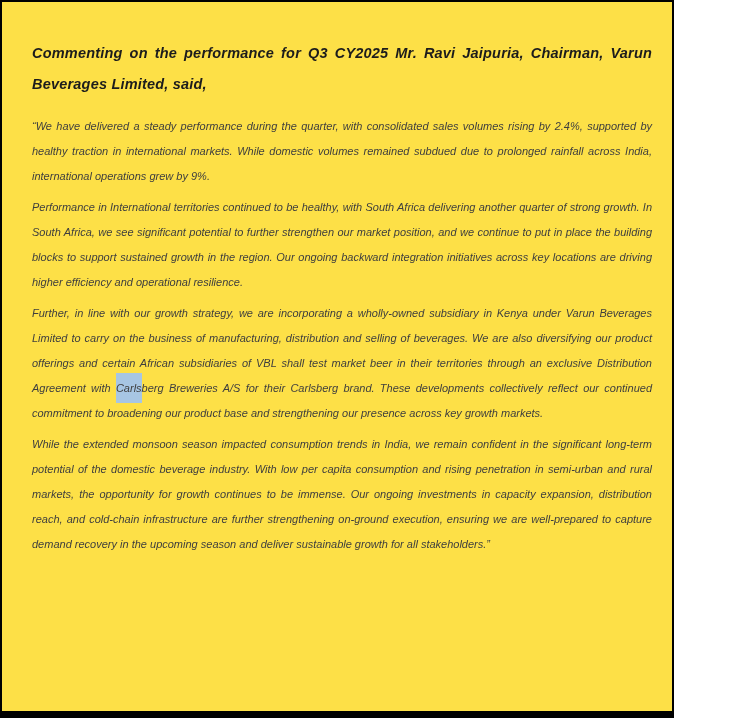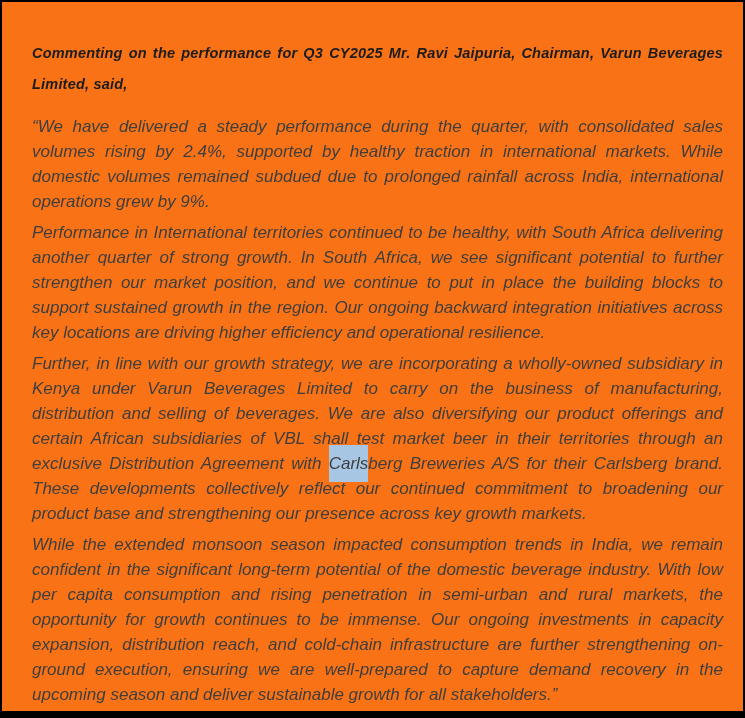--- a/index.html
+++ b/index.html
@@ -1,42 +1,42 @@
 <!DOCTYPE html>
 <html><head>
 <meta charset="utf-8">
 <style>
   html, body { margin: 0; padding: 0; background: #ffffff; }
   .page {
     position: relative;
-    width: 745px;
+    width: 674px;
     height: 718px;
     box-sizing: border-box;
-    background: #f97316;
+    background: #fde047;
     border-top: 2px solid #000;
     border-left: 2px solid #000;
     border-right: 2px solid #000;
     border-bottom: 7px solid #000;
     padding: 36px 20px 0 30px;
     font-family: "Liberation Sans", sans-serif;
     font-style: italic;
     overflow: hidden;
   }
   .heading {
     margin: 0 0 14px 0;
     font-size: 14.5px;
     font-weight: bold;
     line-height: 31px;
     color: #1c1c1c;
     text-align: justify;
     letter-spacing: 0.2px;
   }
   .para {
     margin: 0 0 6px 0;
-    font-size: 17px;
+    font-size: 11px;
     line-height: 25px;
     color: #3e3e3e;
     text-align: justify;
   }
   .hl {
     
     padding: 9px 0;
   }
 </style>
 </head>

